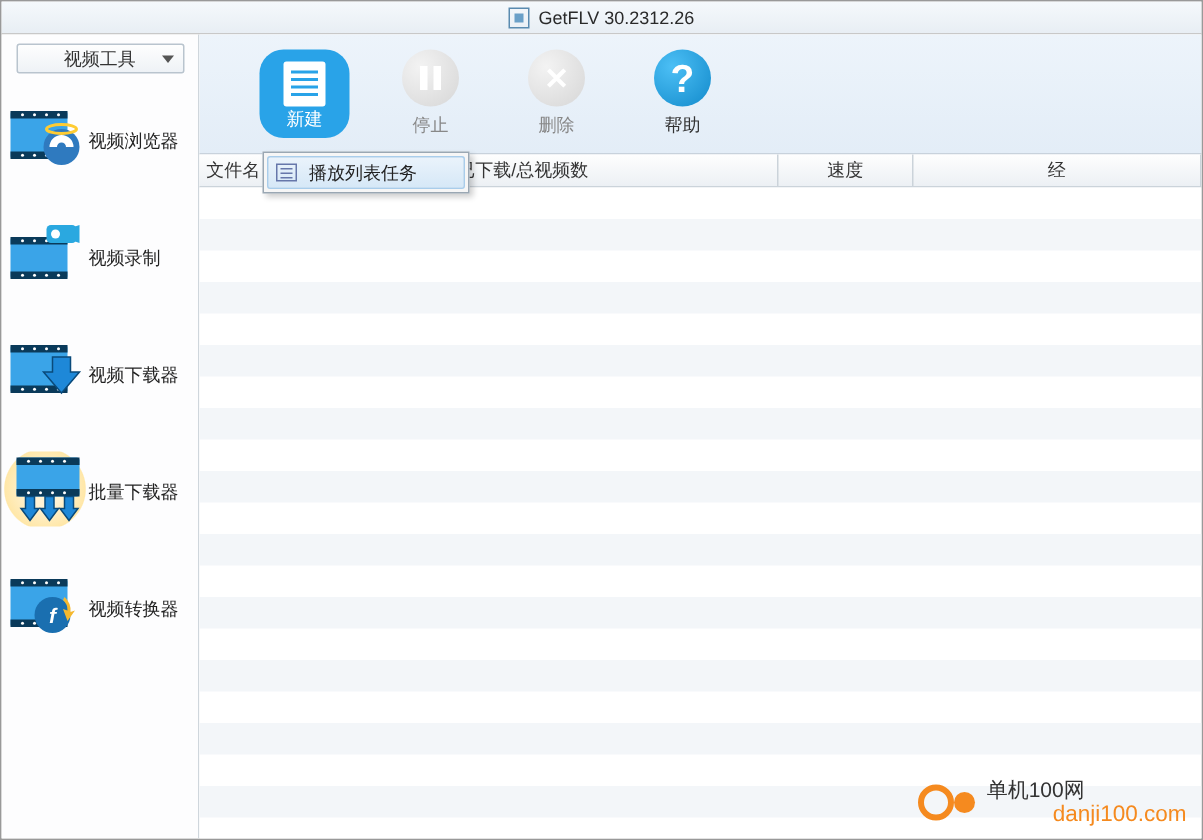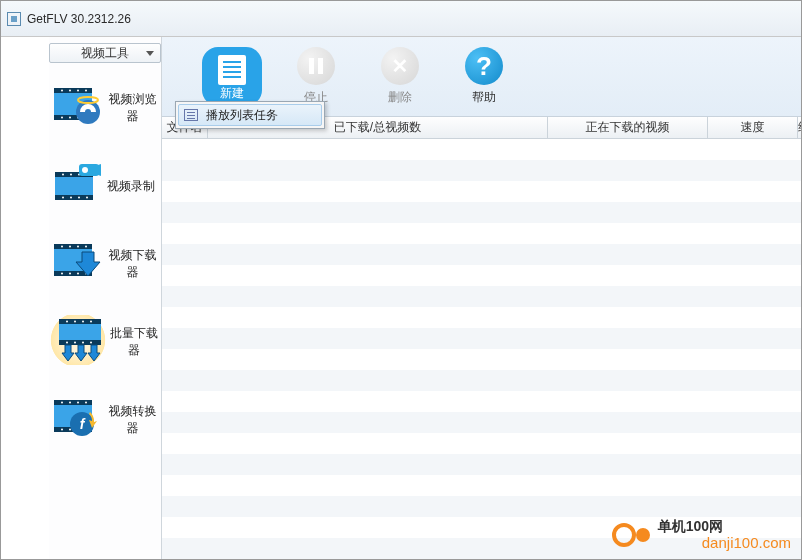--- a/index.html
+++ b/index.html
@@ -1,22 +1,22 @@
 <!DOCTYPE html>
 <html><head>
 <meta charset="utf-8">
 <style>
 * { margin: 0; padding: 0; box-sizing: border-box; font-family: "Microsoft YaHei", "SimSun", sans-serif; }
 body { width: 802px; height: 560px; background: #fff; border: 1px solid #999; overflow: hidden; position: relative; }
 
-.titlebar { height: 36px; background: linear-gradient(#f5f9fc, #e8eef4); border-bottom: 1px solid #c8c8c8; display: flex; align-items: center; padding: 0 6px; font-size: 12px; color: #2a2a2a; }
+.titlebar { height: 22px; background: linear-gradient(#f5f9fc, #e8eef4); border-bottom: 1px solid #c8c8c8; display: flex; align-items: center; padding: 0 6px; font-size: 12px; color: #2a2a2a; justify-content: center; }
 .titlebar .win-icon { width: 14px; height: 14px; border: 1px solid #5a8bb0; margin-right: 6px; display:flex; align-items:center; justify-content:center; }
 .titlebar .win-icon .sq { width:6px; height:6px; background:#6aa0c8; }
 
-.app { display: flex; height: calc(100% - 22px); padding-left: 48px; }
+.app { display: flex; height: calc(100% - 22px); }
 
 .sidebar { width: 132px; background: #fdfdfe; border-right: 1px solid #cfd6dc; display: flex; flex-direction: column; align-items: center; padding-top: 6px; }
 .sidebar-header { width: 112px; height: 20px; background: linear-gradient(#fefefe,#eef2f6); border: 1px solid #b9c4ce; border-radius: 2px; font-size: 12px; color: #333; display:flex; align-items:center; justify-content:center; margin-bottom: 18px; position:relative; }
 .sidebar-header::after { content:""; position:absolute; right:6px; top:7px; border-left:4px solid transparent; border-right:4px solid transparent; border-top:5px solid #555; }
 
 .side-item { width: 100%; display:flex; align-items:center; margin-bottom: 28px; cursor:pointer; }
 .side-item.selected .side-icon-wrap { background: radial-gradient(circle,#fff3d6 30%, #ffe7a8 70%, transparent 72%); border-radius: 8px; padding:4px; }
 .side-label { font-size: 12px; color:#222; margin-top:4px; text-align:center; }
 
 .side-icon-wrap { width:58px; height:50px; display:flex; align-items:center; justify-content:center; }
@@ -40,35 +40,35 @@
 .pause-bars span { width:5px; height:16px; background:#fff; }
 .x-mark { color:#fff; font-size:20px; font-weight:bold; }
 
 .headers { height: 22px; background: linear-gradient(#fefefe,#ecf0f4); border-bottom:1px solid #cbd3da; display:flex; font-size:12px; color:#333; }
 .hcell { border-right:1px solid #cbd3da; display:flex; align-items:center; justify-content:center; height:100%; overflow:hidden; white-space:nowrap; }
 
 .grid { flex:1; background:#fff; position:relative; }
 .grid-row { height:21px; border-bottom:1px solid transparent; }
 .grid-row.alt { background:#f3f6f9; }
 
-.dropdown { position:absolute; left:174px; top:100px; width:150px; background:#f6f6f6; border:1px solid #9aa7b3; box-shadow: 2px 2px 4px rgba(0,0,0,0.2); z-index:10; padding:2px; }
+.dropdown { position:absolute; left:174px; top:100px; width:138px; background:#f6f6f6; border:1px solid #9aa7b3; box-shadow: 2px 2px 4px rgba(0,0,0,0.2); z-index:10; padding:2px; }
 .dd-item { height:22px; display:flex; align-items:center; font-size:12px; color:#222; padding-left:6px; gap:8px; cursor:pointer; border-radius:2px;}
 .dd-item.hover { background: linear-gradient(#eaf3fb,#d6e8f7); border:1px solid #a9cdeb; padding-left:5px; }
 .dd-icon { width:14px; height:12px; display:flex; align-items:center; justify-content:center; }
 .dd-icon.list { border:1px solid #67a; }
 .dd-icon.list::before { content:""; width:8px; height:1px; background:#67a; box-shadow:0 3px 0 #67a, 0 -3px 0 #67a; }
 .dd-icon.grid2 { border:1px solid #3a9a3a; display:grid; grid-template-columns:1fr 1fr; grid-template-rows:1fr 1fr; }
 .dd-icon.grid2 span { border:0.5px solid #3a9a3a; }
 
 .watermark { position:absolute; right:10px; bottom:8px; display:flex; align-items:center; gap:8px; }
 .wm-logo { width:38px; height:26px; position:relative; }
 .wm-logo .c1 { position:absolute; width:24px; height:24px; border:4px solid #f58a1f; border-radius:50%; left:0; top:1px; }
 .wm-logo .c2 { position:absolute; width:14px; height:14px; background:#f58a1f; border-radius:50%; right:0; top:6px; }
 .wm-text { display:flex; flex-direction:column; line-height:1.1; }
-.wm-text .t1 { font-size:14px; color:#333; font-weight:bold; }
+.wm-text .t1 { font-size:14px; color:#333; font-weight:normal; }
 .wm-text .t2 { font-size:15px; color:#f58a1f;margin-left:44px; }
 </style>
 </head>
 <body>
 
 <div class="titlebar">
   <div class="win-icon">
       <div class="sq"></div>
     </div>
   <span>GetFLV 30.2312.26</span>
@@ -218,23 +218,20 @@
       </div>
     </div>
 
     <div class="headers">
       <div class="hcell" style="width:46px">
           <span>文件名</span>
         </div>
       <div class="hcell" style="width:340px">
           <span>已下载/总视频数</span>
         </div>
-      <div class="hcell" style="width:160px">
-          <span>正在下载的视频</span>
-        </div>
       <div class="hcell" style="width:90px">
           <span>速度</span>
         </div>
       <div class="hcell" style="flex:1">
           <span>经</span>
         </div>
     </div>
 
     <div class="grid">
       <div class="grid-row"></div>

